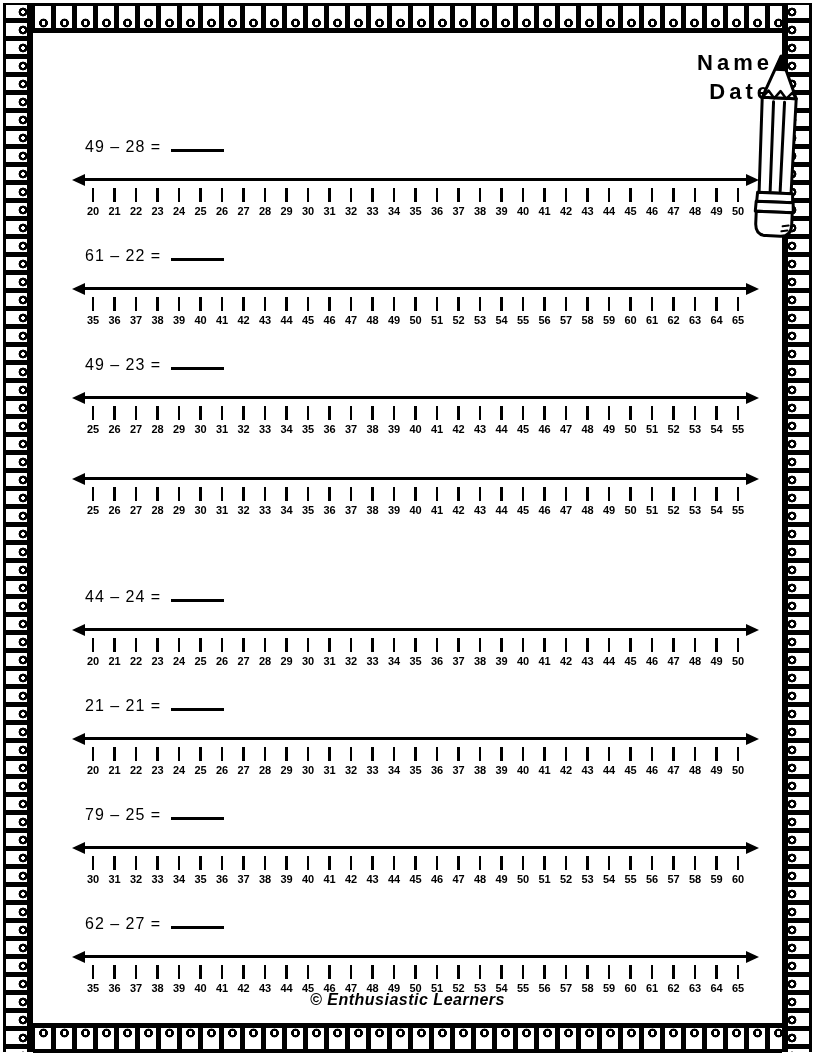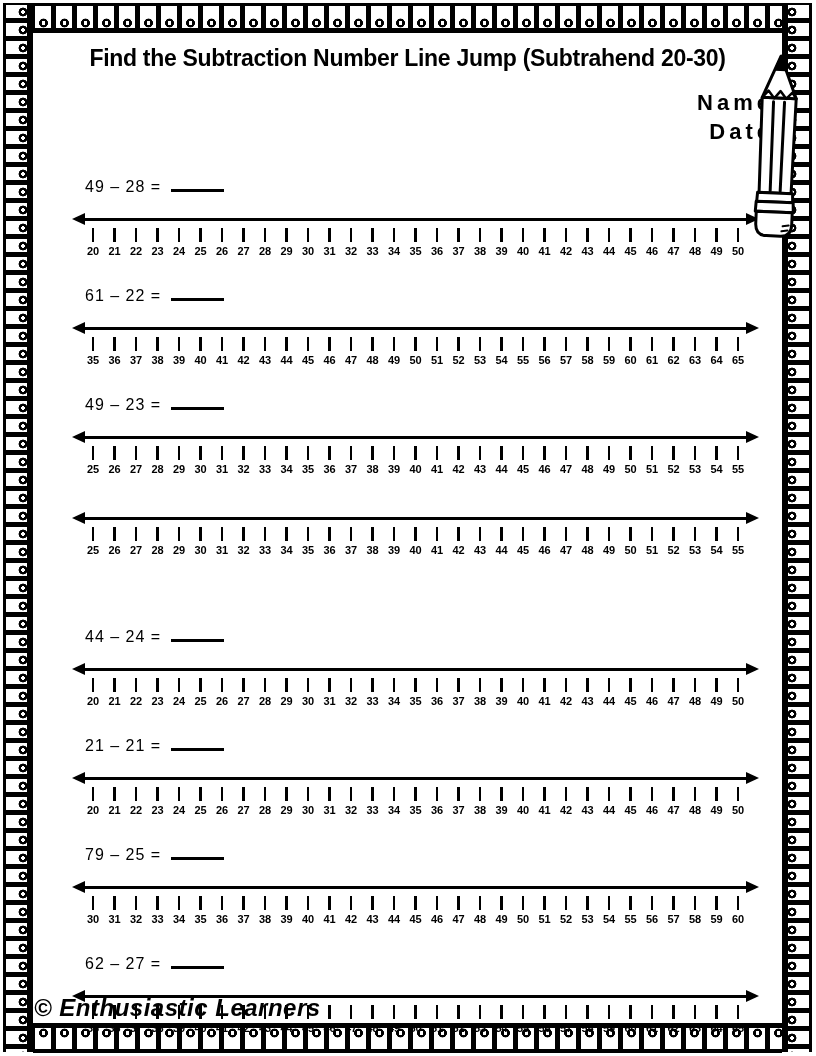--- a/index.html
+++ b/index.html
@@ -66,22 +66,22 @@
   .numberline{position:relative;margin:14px 22px 0 38px;height:44px;}
   .nl-line{position:absolute;left:8px;right:8px;top:11px;height:3px;background:#000;}
   .nl-arrow{position:absolute;top:6.5px;width:0;height:0;border-top:6px solid rgba(0,0,0,0);border-bottom:6px solid rgba(0,0,0,0);}
   .nl-arrow.left{left:0;border-right:13px solid #000;}
   .nl-arrow.right{right:0;border-left:13px solid #000;}
   .nl-ticks{position:absolute;left:21px;right:21px;top:21px;display:flex;justify-content:space-between;}
   .tick-col{width:0;display:flex;flex-direction:column;align-items:center;}
   .tick{width:2.5px;height:14px;background:#000;flex:none;}
   .tick-label{margin-top:3px;font-size:11px;font-weight:700;white-space:nowrap;}
   .footer{
-    position:absolute;bottom:1px;left:0;width:100%;text-align:left;
-    font-size:24px;font-weight:700;font-style:italic;letter-spacing:0.5px;
+    position:absolute;bottom:14px;left:0;width:100%;text-align:center;
+    font-size:16px;font-weight:700;font-style:italic;letter-spacing:0.5px;
   }
 </style>
 </head>
 <body>
 
 <div class="page">
 
   <div class="bstrip b-top"></div>
   <div class="bstrip b-bottom"></div>
   <div class="bstrip b-left"></div>
@@ -98,21 +98,20 @@
         <path d="M32 4 L26.5 18 L37.5 18 Z" fill="#000" stroke-width="2"></path>
         <path d="M14.5 141 L49.5 141 L50 150 L14 150 Z"></path>
         <path d="M13.5 150 L50.5 150 L51 160 L13 160 Z"></path>
         <path d="M14 160 L50 160 L50 172 Q50 184 39 184 L25 184 Q14 184 14 172 Z"></path>
         <path d="M41 174 L47 173 M40 179 L46 178" stroke-width="2" fill="none"></path>
       </g>
     </svg>
   </div>
 
   <div class="content">
-    <h1 class="title">Find the Subtraction Number Line Jump (Subtrahend 20-30)</h1>
 
     <div class="namedate">
       <span class="nd-label">Name</span>
       <span class="nd-line nd-name-line"></span>
       <span class="nd-label nd-date-label">Date</span>
       <span class="nd-line nd-date-line"></span>
     </div>
 
     <div class="problems">
         <div class="problem">

